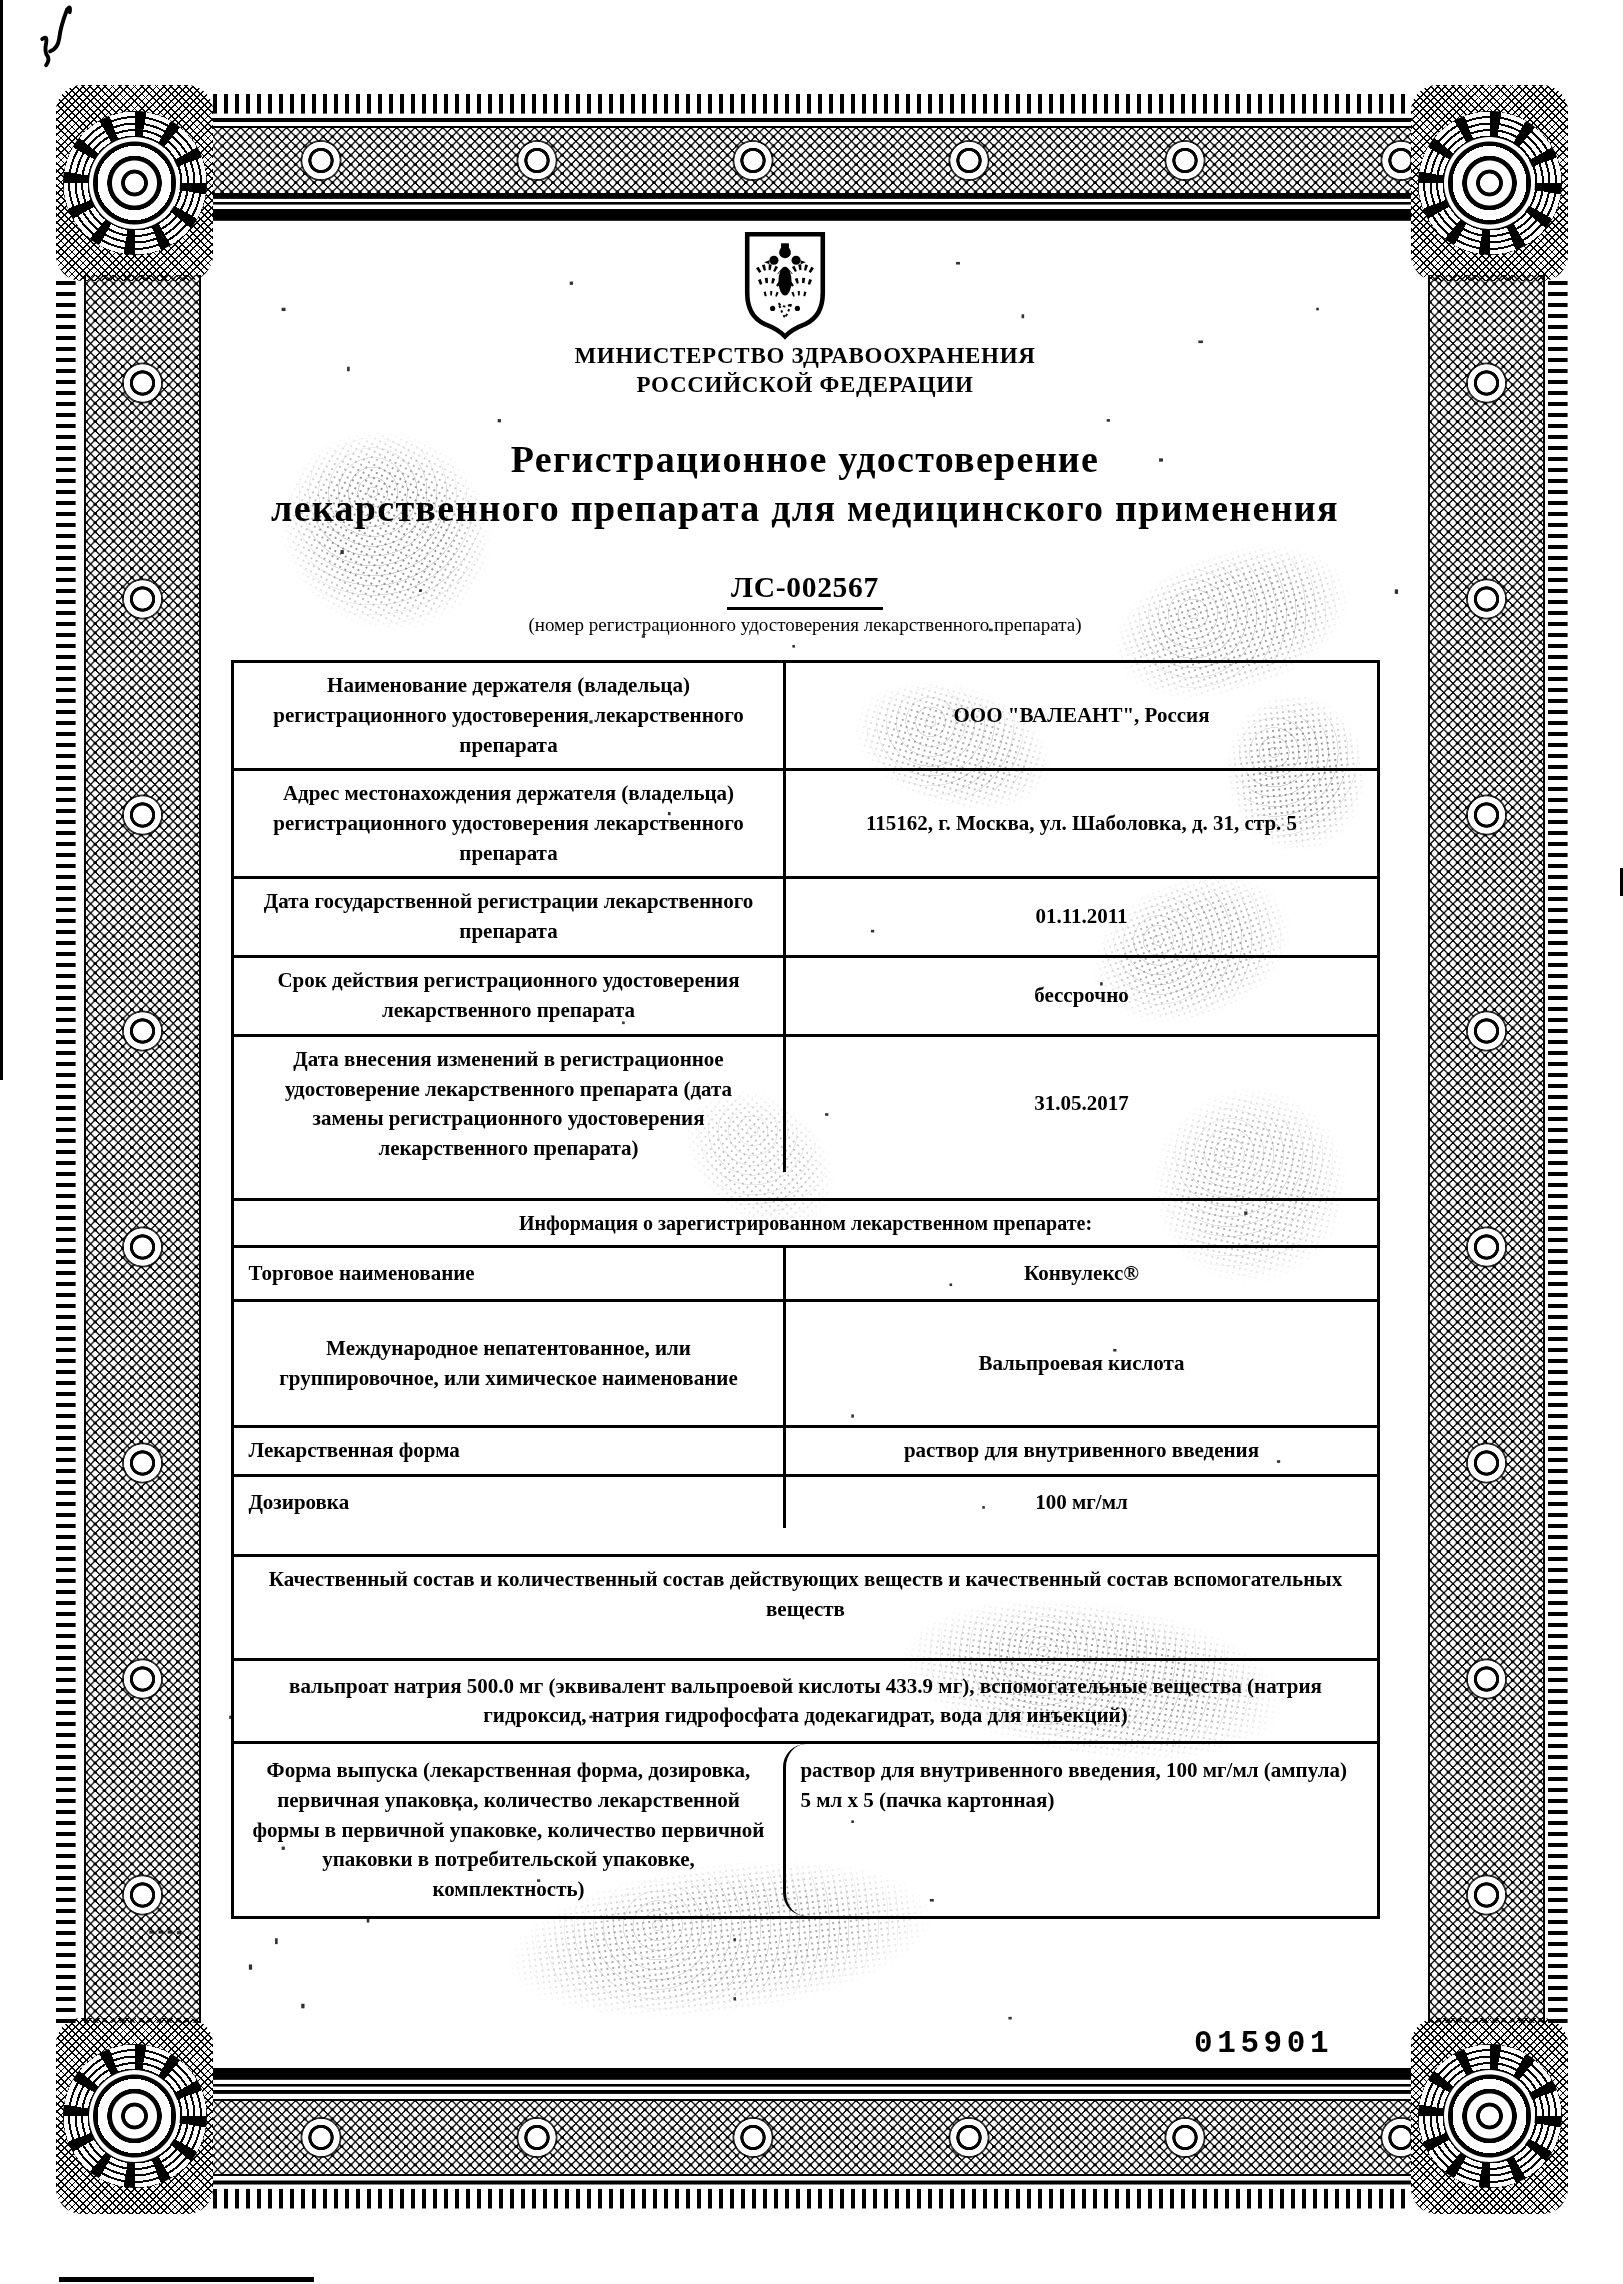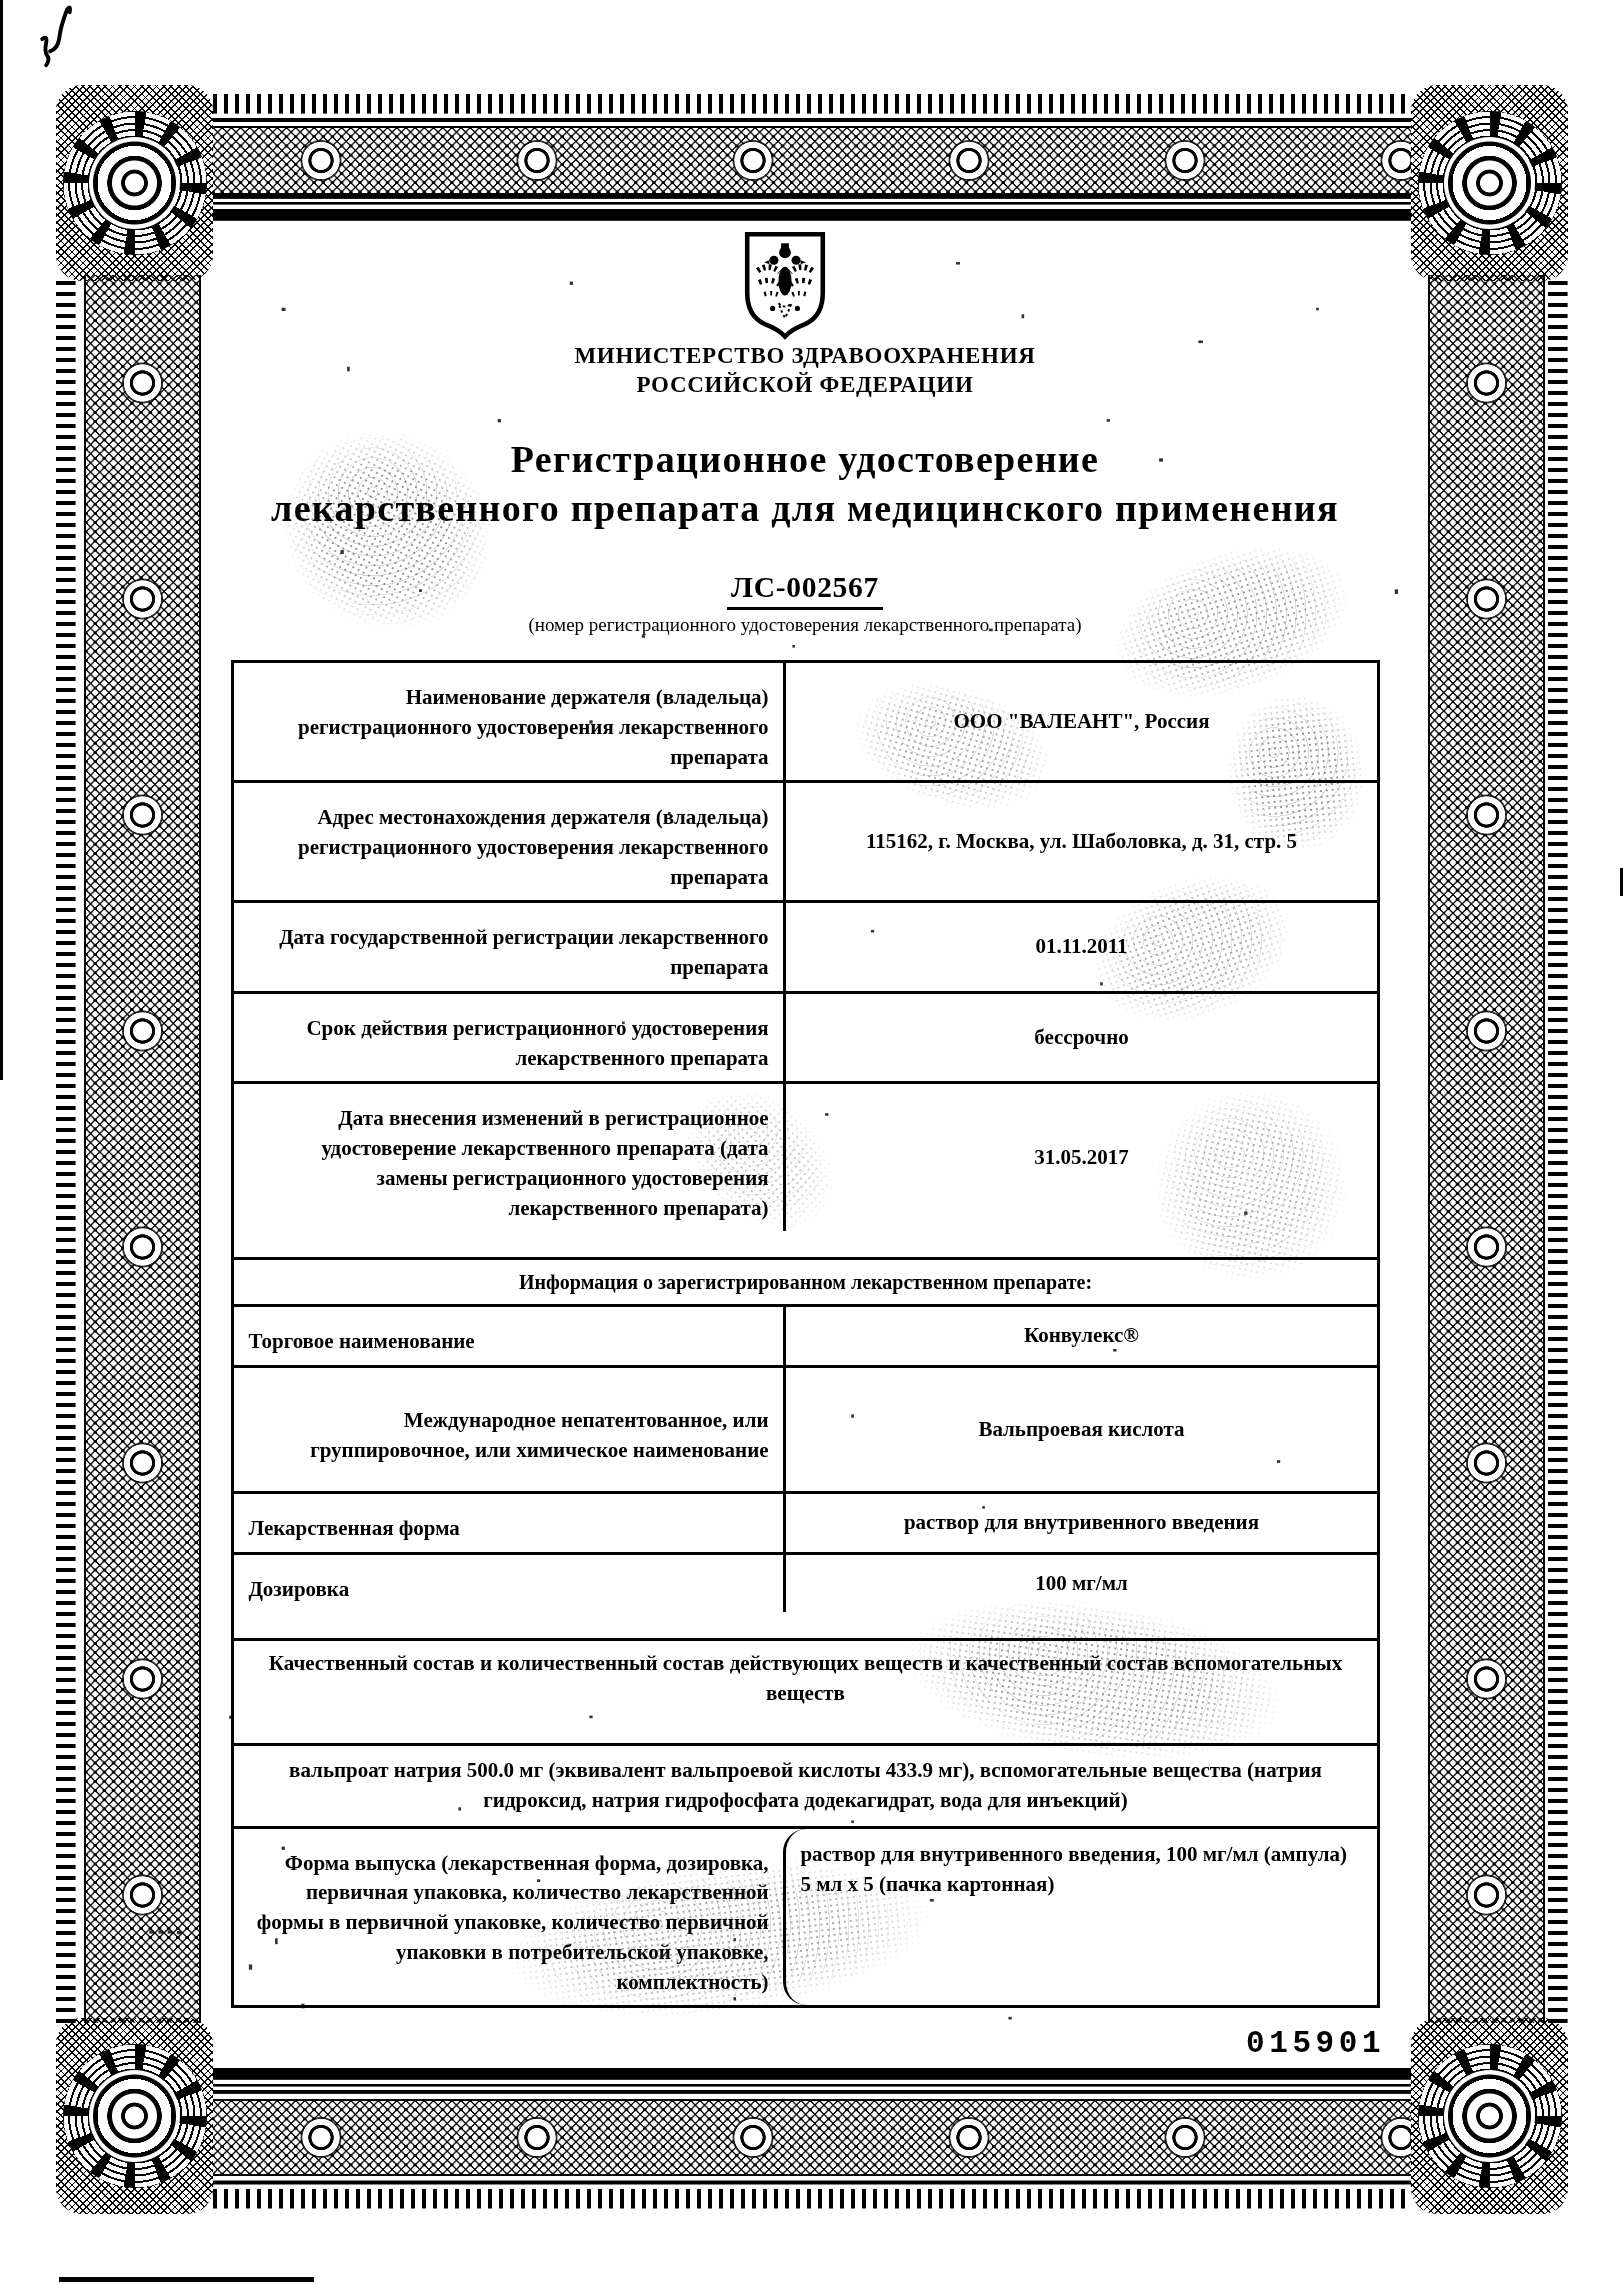--- a/index.html
+++ b/index.html
@@ -91,33 +91,33 @@
   
   .cert-table{
     position:absolute;left:231px;top:660px;width:1143px;
     border:3.9px solid #000;
     font-size:21px;line-height:1.42;font-weight:bold;
   }
   .trow{display:grid;grid-template-columns:549px 1fr;border-top:3.9px solid #000;}
   .trow:first-child{border-top:none;}
   .trow.single{grid-template-columns:1fr;margin-top:26px;}
   .cell{padding:7.9px 14.4px;display:flex;flex-direction:column;justify-content:center;}
-  .cell.lab{align-items:flex-start;text-align:right;margin-top:12px;}
+  .cell.lab{align-items:flex-start;text-align:center;}
   .cell.val{border-left:3.3px solid #000;align-items:center;text-align:center;justify-content:center;}
   .cell.val.vleft{align-items:flex-start;text-align:left;justify-content:flex-start;padding-top:11.8px;border-radius:23px;}
   .cell.val.vleft-c{align-items:flex-start;text-align:left;}
   .cell.full{align-items:flex-start;text-align:center;}
   .cell.sec{align-items:center;text-align:center;font-size:20px;}
   .r0{min-height:95px}.r1{min-height:94px}.r2{min-height:69px}.r3{min-height:76px}
   .r4{min-height:126px}.r5{min-height:33px}.r6{min-height:51px}.r7{min-height:123px}
   .r8{min-height:46px}.r9{min-height:51px}.r10{min-height:69px}.r11{min-height:80px}
   .r12{min-height:172px}.r13{min-height:47px}
   
   .serial{
-    position:absolute;left:1246px;top:2026px;
+    position:absolute;left:1194px;top:2026px;
     font-family:"Liberation Mono", monospace;
     font-weight:bold;font-size:31px;letter-spacing:4.6px;
   }
   
   .swirl{
     position:absolute;pointer-events:none;
     background-image:
       radial-gradient(rgba(0,0,0,.75) 0.9px, transparent 1.2px),
       repeating-radial-gradient(circle at 40% 40%, transparent 0 4.6px, rgba(0,0,0,.28) 4.6px 5.6px, transparent 5.6px 9.8px);
     background-size:5.9px 5.9px,100% 100%;

